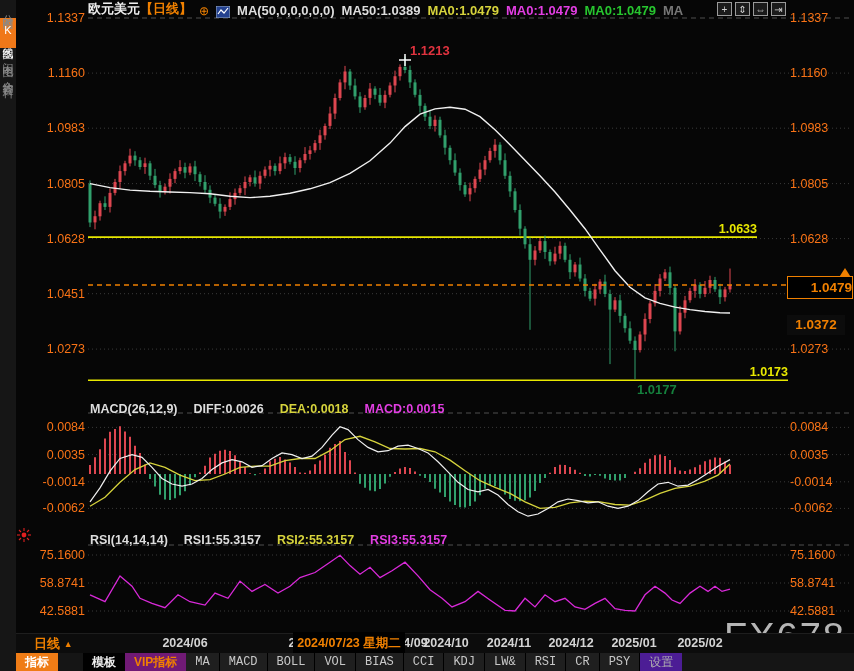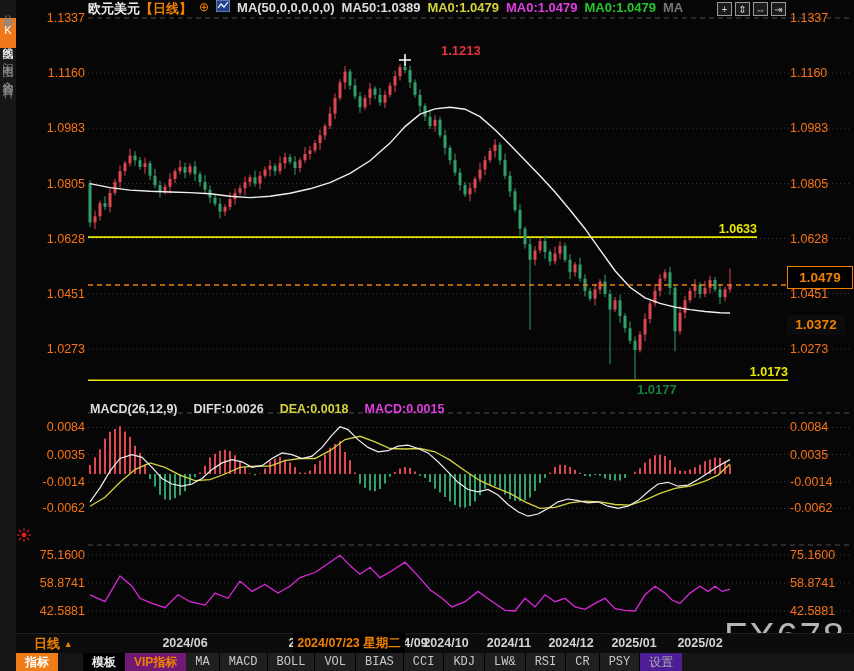--- a/index.html
+++ b/index.html
@@ -4,21 +4,21 @@
 <style>
   html,body{margin:0;padding:0;background:#000;}
   .app{position:relative;width:854px;height:671px;background:#060606;overflow:hidden;
        font-family:"Liberation Sans",sans-serif;-webkit-font-smoothing:antialiased;}
   
   .sidebar{position:absolute;left:0;top:0;width:16px;height:671px;background:#161616;z-index:30;}
   .side-tab{writing-mode:vertical-rl;text-orientation:upright;width:16px;color:#8a8a8a;
             font-size:11px;line-height:16px;padding:6px 0;letter-spacing:2px;cursor:pointer;text-align:center;}
   .side-tab.active{background:#f07818;color:#fff;}
   
-  .topbar{position:absolute;left:88px;top:0;height:18px;display:flex;align-items:flex-start;gap:7px;
+  .topbar{position:absolute;left:88px;top:0;height:18px;display:flex;align-items:flex-end;gap:7px;
           font-size:13px;font-weight:bold;color:#ddd;white-space:nowrap;z-index:20;}
   .topbar .tag{color:#f08000;}
   .topbar .plus{color:#f08000;font-weight:normal;font-size:12px;cursor:pointer;}
   .topbar .yv{color:#d6d33c;} .topbar .mv{color:#e23ee2;} .topbar .gv{color:#27c52f;} .topbar .grey{color:#777;}
   .mini-icon{display:inline-block;width:14px;height:12px;}
   .view-icons{position:absolute;right:68px;top:2px;display:flex;gap:3px;z-index:25;}
   .vicon{width:15px;height:14px;border:1px solid #9a9a9a;background:#1b1b1b;color:#cfcfcf;
          font-size:10px;line-height:13px;text-align:center;box-sizing:border-box;cursor:pointer;}
   
   #chartSvg{position:absolute;left:0;top:0;z-index:5;}
@@ -535,33 +535,39 @@
       <div class="axlab l" style="top: 508.416px;">-0.0062</div>
       <div class="axlab r" style="top: 508.416px;">-0.0062</div>
       <div class="axlab l" style="top: 554.998px;">75.1600</div>
       <div class="axlab r" style="top: 554.998px;">75.1600</div>
       <div class="axlab l" style="top: 583px;">58.8741</div>
       <div class="axlab r" style="top: 583px;">58.8741</div>
       <div class="axlab l" style="top: 611.002px;">42.5881</div>
       <div class="axlab r" style="top: 611.002px;">42.5881</div>
       <div class="axlab l ylab" style="top: 229.085px; left: 694px;">1.0633</div>
       <div class="axlab l ylab" style="top: 372.237px; left: 725px;">1.0173</div>
-      <div class="ann-high" style="left: 410px; top: 43px; margin-left: 31px;">1.1213</div>
+      <div class="ann-high" style="left: 410px; top: 43px;">1.1213</div>
       <div class="ann-low" style="left: 637px; top: 382px;">1.0177</div>
-      <div class="pricebox" style="top: 266px;">1.0479</div>
+      <div class="pricebox" style="top: 276px; text-align: right;">1.0479</div>
       <div class="tagbox" style="top: 315.308px;">1.0372</div>
     </div>
 
   <div class="pane-header" style="top:402px;">
     <span>MACD(26,12,9)</span>
     <span>DIFF:0.0026</span>
     <span class="yv">DEA:0.0018</span>
     <span class="mv">MACD:0.0015</span>
   </div>
 
+  <div class="pane-header" style="top:533px;">
+    <span>RSI(14,14,14)</span>
+    <span>RSI1:55.3157</span>
+    <span class="yv">RSI2:55.3157</span>
+    <span class="mv">RSI3:55.3157</span>
+  </div>
 
   <div class="alert">
     <svg width="16" height="16">
       <circle cx="8" cy="8" r="2.4" fill="#e02020"></circle>
       <g stroke="#e02020" stroke-width="1.1">
         <line x1="8" y1="1" x2="8" y2="4"></line>
           <line x1="8" y1="12" x2="8" y2="15"></line>
         <line x1="1" y1="8" x2="4" y2="8"></line>
           <line x1="12" y1="8" x2="15" y2="8"></line>
         <line x1="3" y1="3" x2="5" y2="5"></line>

